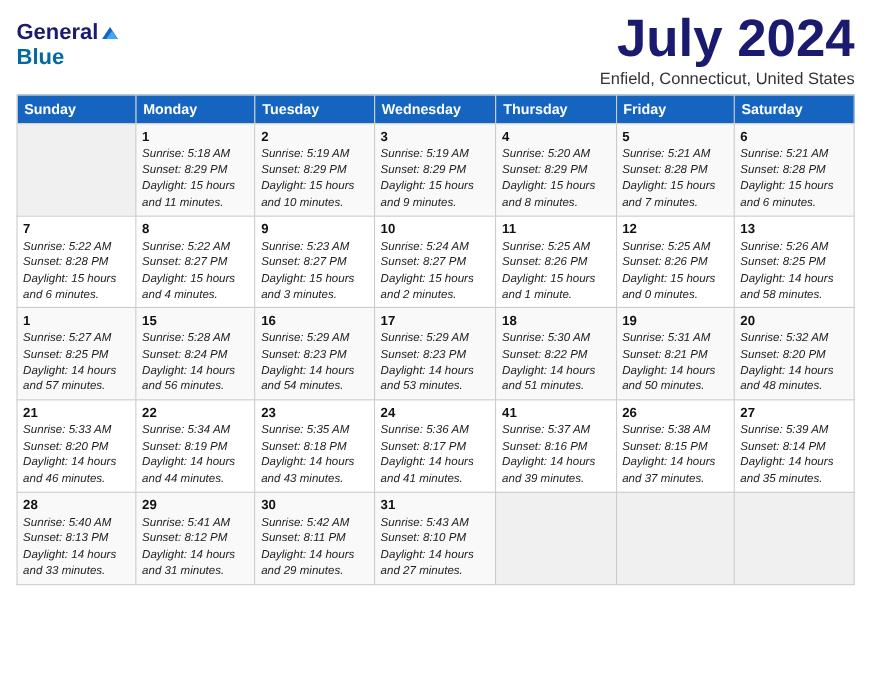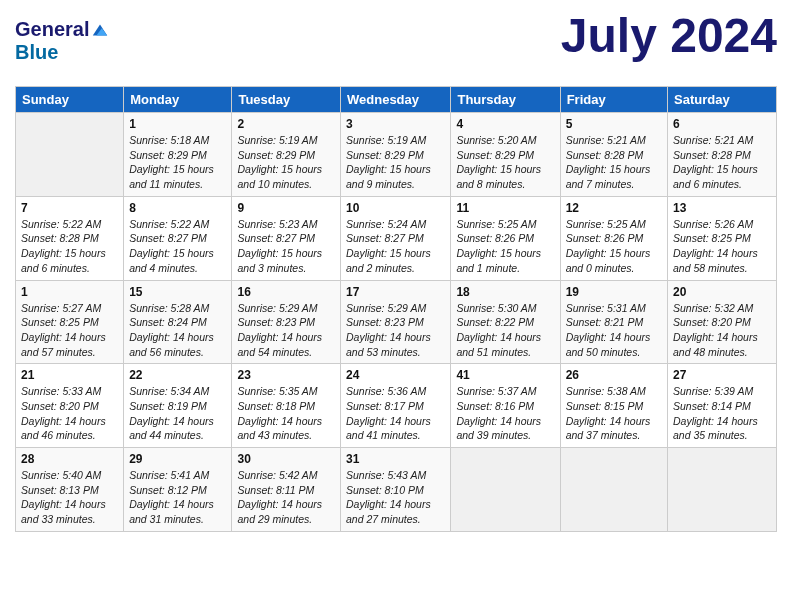--- a/index.html
+++ b/index.html
@@ -7,21 +7,21 @@
       font-family: Arial, sans-serif;
       background: #fff;
       width: 792px;
       min-height: 612px;
       padding: 10px 15px 15px 15px;
     }
     .header {
       display: flex;
       justify-content: space-between;
       align-items: flex-start;
-      margin-bottom: 22px;
+      margin-bottom: 6px;
     }
     .logo {
       display: flex;
       flex-direction: column;
       align-items: flex-start;
       margin-top: 8px;
     }
     .logo-text {
       display: flex;
       align-items: center;
@@ -108,20 +108,21 @@
       <span class="logo-general">General</span>
       <svg class="logo-icon" viewBox="0 0 20 20">
         <polygon points="2,16 10,4 18,16" fill="#1565c0"></polygon>
         <polygon points="6,16 12,8 18,16" fill="#42a5f5"></polygon>
       </svg>
     </div>
     <span class="logo-blue">Blue</span>
   </div>
   <div class="title-block">
     <div class="month-title">July 2024</div>
+    <div class="location">Enfield, Connecticut, United States</div>
   </div>
 </div>
 
 <table>
   <thead>
     <tr>
     <th>Sunday</th>
         <th>Monday</th>
         <th>Tuesday</th>
         <th>Wednesday</th>

